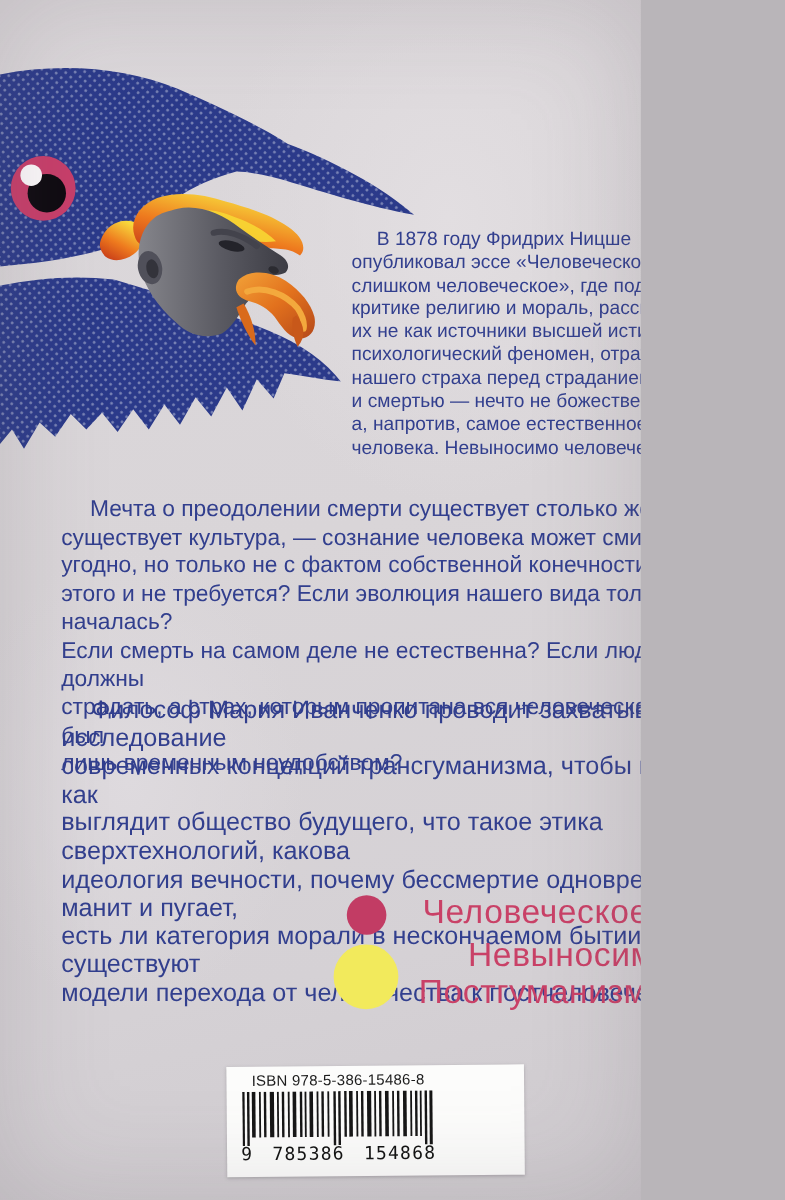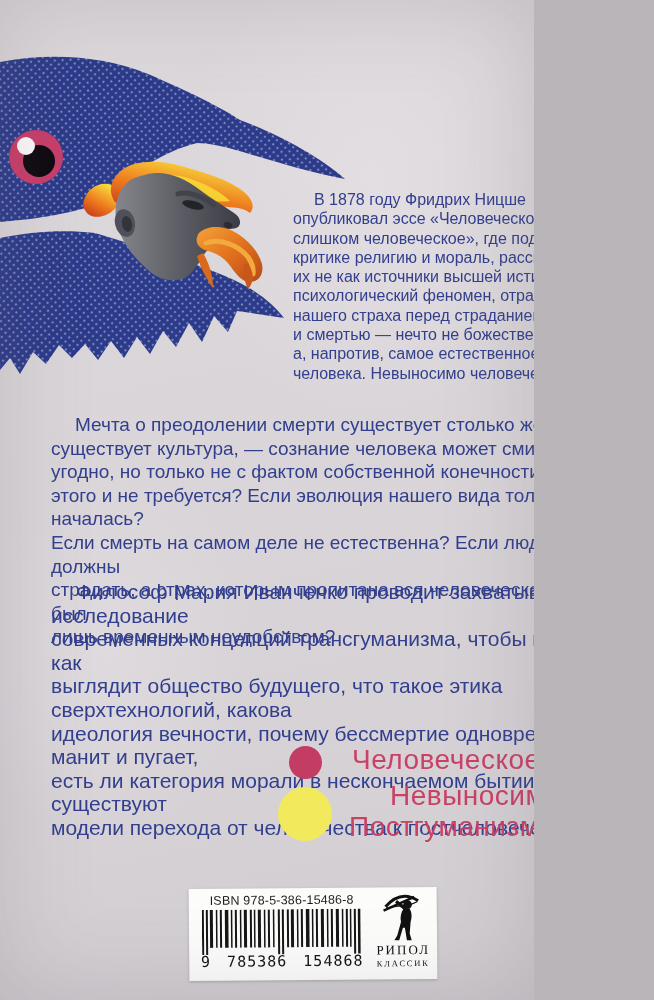--- a/index.html
+++ b/index.html
@@ -193,27 +193,15 @@
           <rect x="134" width="3" height="38"></rect>
             <rect x="140" width="1.5" height="38"></rect>
           <rect x="144" width="2" height="38"></rect>
             <rect x="148" width="1.5" height="38"></rect>
           <rect x="152" width="2" height="45"></rect>
             <rect x="156" width="2.5" height="45"></rect>
         </g>
       </svg>
       <div class="digits">9 785386 154868</div>
     </div>
-    <div class="bcright">
-      <svg class="archer" viewBox="0 0 44 52">
-        <path d="M4,16 Q20,-2 38,10" fill="none" stroke="#111" stroke-width="3"></path>
-        <path d="M2,20 L34,6" stroke="#111" stroke-width="2.5"></path>
-        <path d="M5,17 L30,14 M37,11 L30,14" stroke="#111" stroke-width="1.2"></path>
-        <circle cx="27" cy="14" r="4.5" fill="#111"></circle>
-        <path d="M23,18 C20,22 19,27 20,32 L16,46 L13,51 L18,51 L22,38 L24,38 L26,51 L31,51 L29,44 L30,32 C32,26 31,21 29,18 Z" fill="#111"></path>
-        <path d="M24,20 L14,12 L16,9 L26,17 Z" fill="#111"></path>
-      </svg>
-      <div class="pub1">РИПОЛ</div>
-      <div class="pub2">КЛАССИК</div>
-    </div>
   </div>
 
 </div>
 
 </body></html>

